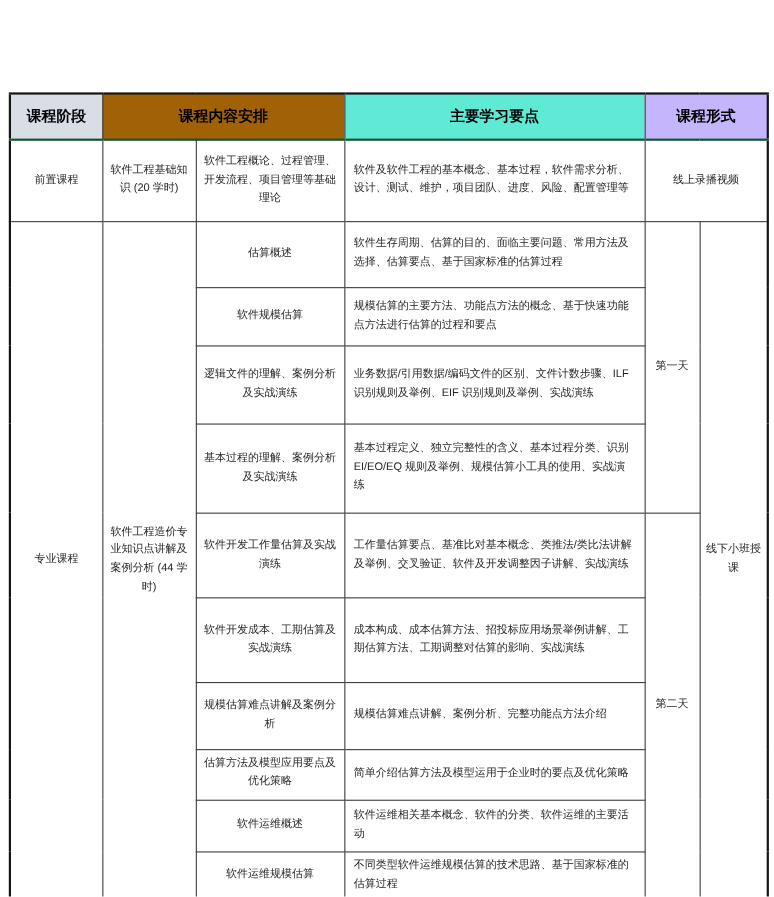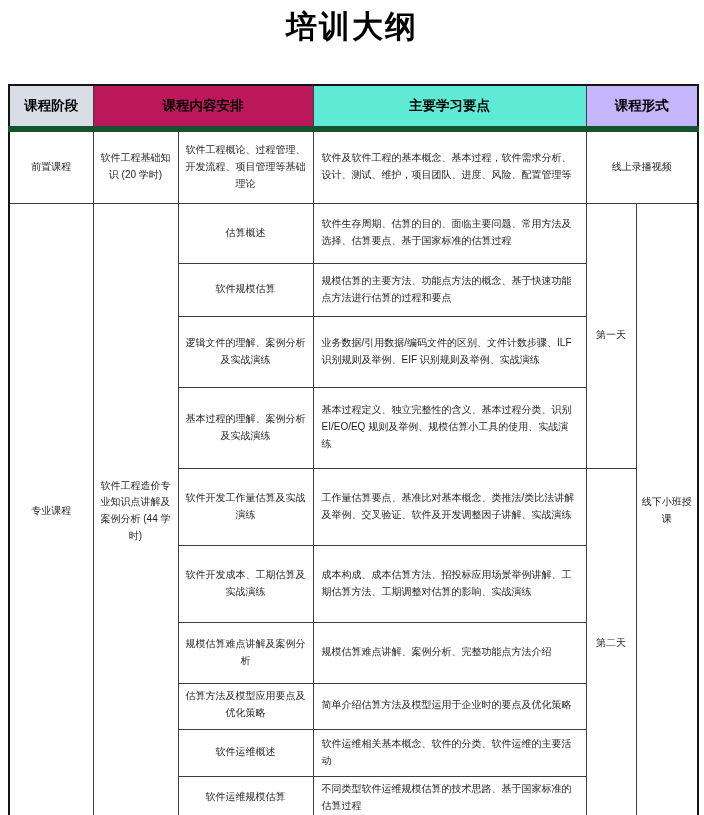--- a/index.html
+++ b/index.html
@@ -52,21 +52,21 @@
     padding: 3px 5px;
     font-size: 10px;
     line-height: 1.68;
     word-break: break-all;
   }
   th {
     height: 34px;
     font-size: 13.5px;
     font-weight: bold;
     color: #000000;
-    border-bottom: 6px solid #14532d;
+    border-bottom: 2px solid #14532d;
     border-top: 2px solid #141414;
   }
   td.points {
     text-align: left;
     padding: 3px 8px;
   }
   td.day { padding: 2px 1px; }
 
   tr.rh-prelim { height: 74px; }
   tr.rh0 { height: 60px; }
@@ -78,36 +78,35 @@
   tr.rh6 { height: 61px; }
   tr.rh7 { height: 46px; font-family: Liberation Mono, monospace; }
   tr.rh8 { height: 47px; }
   tr.rh9 { height: 44px; }
 </style>
 </head>
 <body>
 
 <div class="doc">
 
-  <h1 class="page-title">培训大纲</h1>
 
   <table class="outline">
     <colgroup>
       <col class="c-stage">
         <col class="c-module">
         <col class="c-topic">
       <col class="c-points">
         <col class="c-day">
         <col class="c-format">
     </colgroup>
 
     <thead>
       <tr>
         <th class="hdr" style="background: rgb(217, 221, 230);">课程阶段</th>
-        <th class="hdr" colspan="2" style="background: #be185d;">课程内容安排</th>
+        <th class="hdr" colspan="2" style="background: #a16207;">课程内容安排</th>
         <th class="hdr" style="background: #5eead4; font-family: Liberation Serif, serif;">主要学习要点</th>
         <th class="hdr" colspan="2" style="background: #c4b5fd;">课程形式</th>
       </tr>
     </thead>
 
     <tbody>
 
       <tr class="rh-prelim">
         <td>前置课程</td>
         <td>软件工程基础知识 (20 学时)</td>

